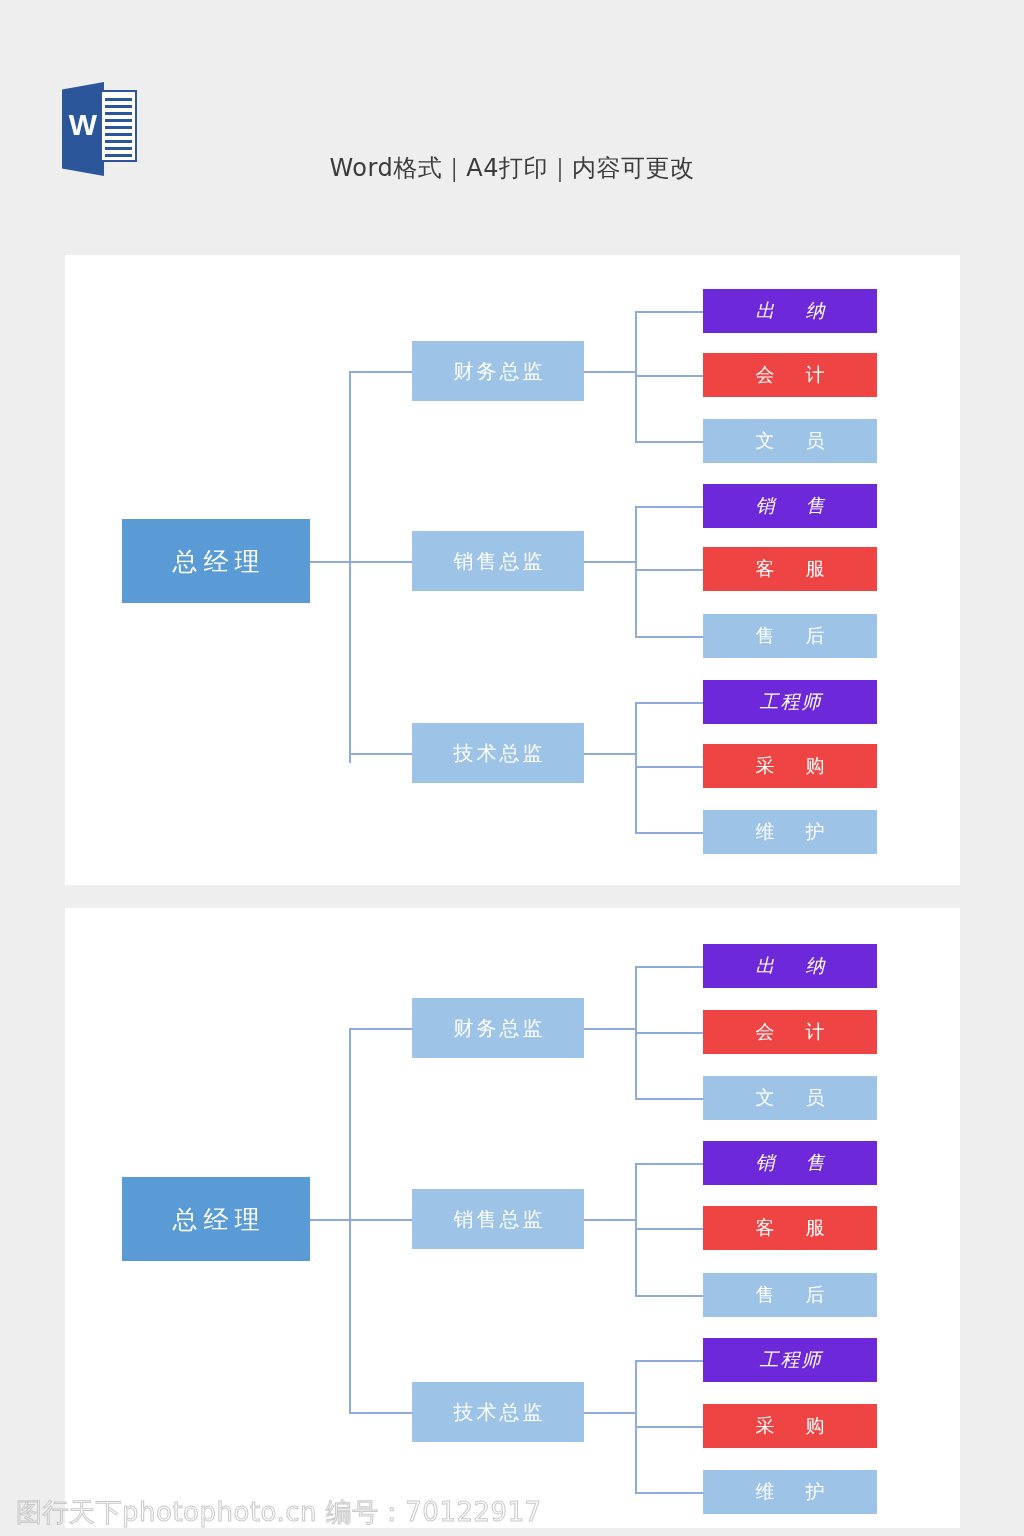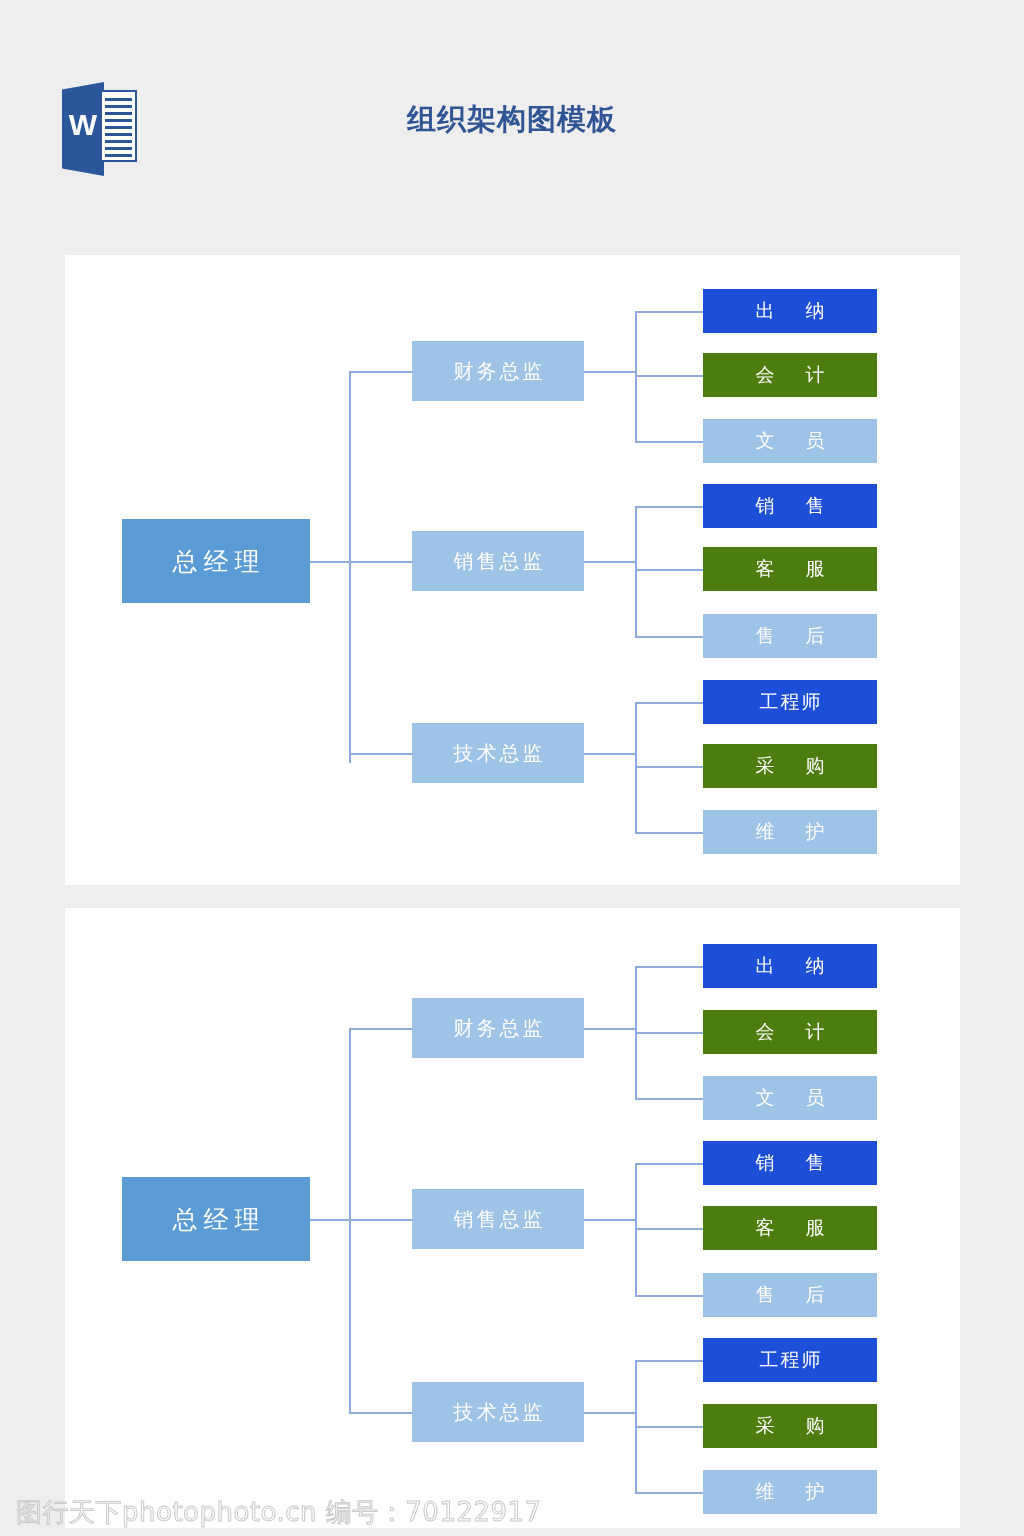--- a/index.html
+++ b/index.html
@@ -116,22 +116,22 @@
     align-items: center;
     justify-content: center;
     font-family: "DejaVu Sans", "Liberation Sans", sans-serif;
     letter-spacing: 6px;
     text-indent: 6px;
     white-space: nowrap;
   }
   .lvl1 { background: #5b9bd5; font-size: 25px; }
   .lvl2 { background: #9dc3e6; font-size: 20px; letter-spacing: 3px; text-indent: 3px; }
   .lvl3 { font-size: 19px; }
-  .shade-a { background: #1d4ed8; }
-  .shade-b { background: #4d7c0f; }
+  .shade-a { background: #6d28d9; font-style: italic; }
+  .shade-b { background: #ef4444; }
   .shade-c { background: #9dc3e6; }
   .lvl3.wide { letter-spacing: 2px; text-indent: 2px; }
 
   .conn {
     position: absolute;
     background: #8faadc;
   }
   .conn.h { height: 2px; }
   .conn.v { width: 2px; }
 
@@ -162,21 +162,21 @@
       <div class="line" style="top:27px"></div>
       <div class="line" style="top:34px"></div>
       <div class="line" style="top:41px"></div>
       <div class="line" style="top:48px"></div>
       <div class="line" style="top:55px"></div>
       <div class="line" style="top:62px"></div>
     </div>
     <div class="wchar">W</div>
   </div>
 
-  <div class="title">组织架构图模板</div>
+  <div class="subtitle">Word格式｜A4打印｜内容可更改</div>
 </div>
 
 <div class="panel" id="panel-1">
   <div class="chart">
 
     <div class="conn h" style="left:245px; top:306px; width:40px;"></div>
     <div class="conn v" style="left:284px; top:116px; height:392px;"></div>
     <div class="conn h" style="left:284px; top:116px; width:63px;"></div>
     <div class="conn h" style="left:284px; top:306px; width:63px;"></div>
     <div class="conn h" style="left:284px; top:498px; width:63px;"></div>

